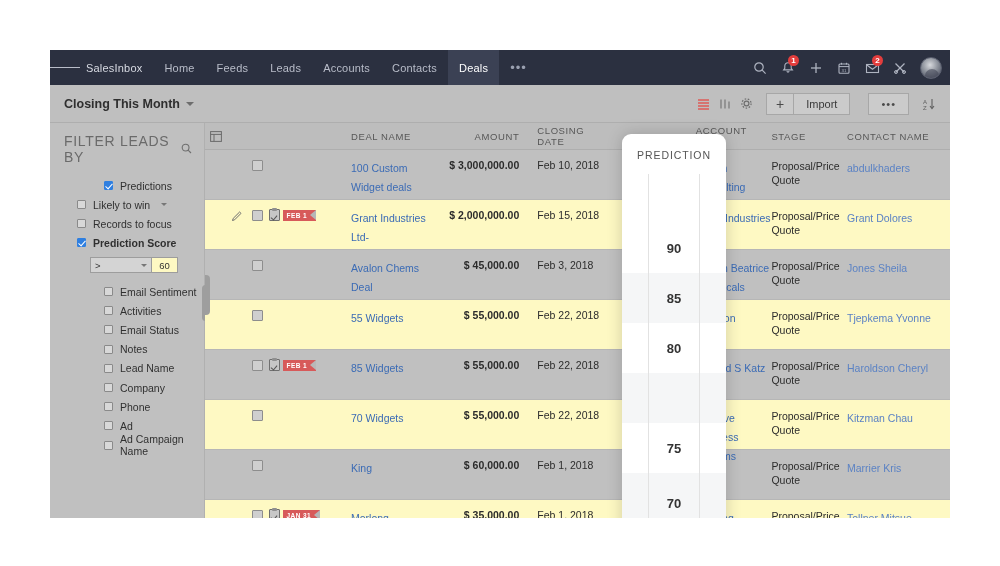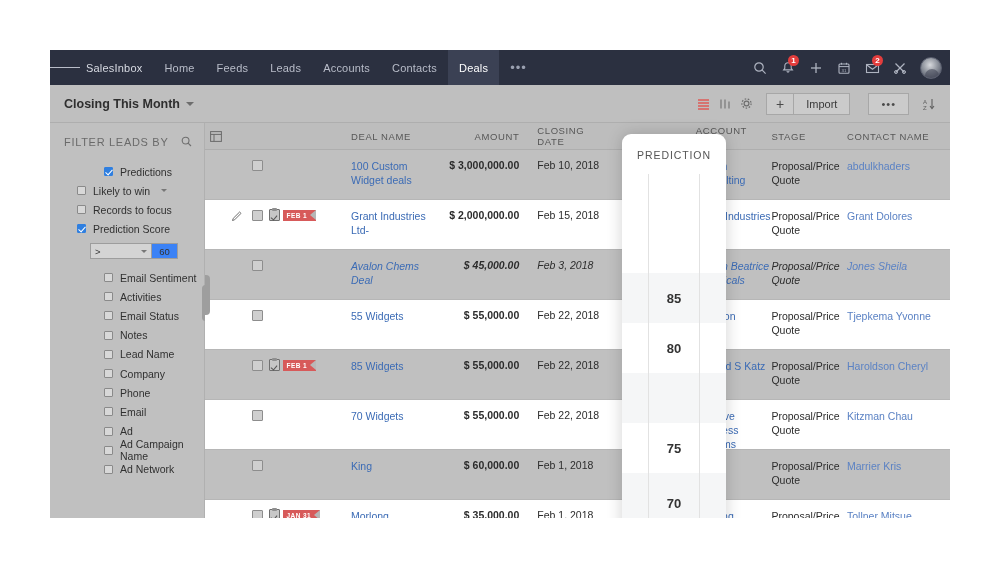--- a/index.html
+++ b/index.html
@@ -157,37 +157,37 @@
     border-right: 1px solid #b0b0b0;
     position: relative;
     flex: 0 0 155px;
   }
   .filter-head {
     display: flex; align-items: center;
     padding-right: 12px;
     margin-bottom: 11px;
   }
   .filter-head .ft {
-    font-size: 11px;
+    font-size: 14px;
     letter-spacing: .7px;
     color: #6a6a6a;
     text-transform: uppercase;
   }
   .filter-head .si { margin-left: auto; cursor: pointer; }
   .f-row {
     display: flex; align-items: center;
     gap: 7px;
     height: 19px;
     font-size: 10.5px;
     color: #303030;
     cursor: pointer;
     padding-left: 40px;
   }
   .f-row.sub { padding-left: 13px; }
-  .f-row.sub2 { padding-left: 13px; }
+  .f-row.sub2 { padding-left: 13px; font-weight: bold; }
   .cbx {
     width: 9px; height: 9px;
     border: 1px solid #8a8a8a;
     background: #d8d8d8;
     flex: 0 0 9px;
     border-radius: 1px;
   }
   .cbx.checked {
     background: #2f7fe0;
     border-color: #2f7fe0;
@@ -219,21 +219,21 @@
     border: 1px solid #9d9d9d;
     font-size: 9.5px;
     color: #333;
     display: flex; align-items: center;
     padding: 0 4px;
     cursor: pointer;
   }
   .sel-box .mini-caret { margin-left: auto; }
   .score-val {
     width: 26px; height: 16px;
-    background: #3b82f6;
+    background: #fef9c3;
     border: 1px solid #9d9d9d;
     border-left: none;
     font-size: 9.5px;
     color: #333;
     display: flex; align-items: center; justify-content: center;
     cursor: text;
   }
   .f-list { margin-top: 2px; }
   .f-list .f-row { height: 19.2px; }
 
@@ -265,35 +265,35 @@
   }
   .tr {
     display: flex;
     min-height: 50px;
     align-items: flex-start;
     padding-top: 9px;
     border-bottom: 1px solid #b6b6b6;
     font-size: 10.5px;
     color: #2c2c2c;
   }
-  .tr.alt { background: #ffffff; }
+  .tr.alt { background: #fef9c3; }
   .c-grid { width: 26px; display:flex; align-items:center; justify-content:center; padding-top:1px;}
   .c-pencil { width: 22px; display: flex; justify-content: center; padding-top: 1px; }
   .c-chk { width: 26px; display: flex; justify-content: center; padding-top: 1px; }
   .c-task { width: 96px; display: flex; align-items: center; gap: 4px; padding-top: 0px; }
   .c-deal { width: 102px; }
   .c-amt { width: 102px; text-align: right; padding-right: 8px; font-weight: bold; }
   .c-date { width: 92px; padding-left: 10px; }
   .c-pred { width: 98px; }
   .c-acct { width: 92px; padding-left: 4px; }
   .c-stage { width: 88px; }
   .c-contact { width: 120px; }
 
   .thead .c-amt { font-weight: normal; }
-  .lnk { color: #3b6bb5; cursor: pointer; line-height: 14px; }
+  .lnk { color: #3b6bb5; cursor: pointer; line-height: 19px; }
   .lnk.lite { color: #5b82c4; }
   .stage-txt { line-height: 14px; color:#2c2c2c; }
 
   .row-cbx {
     width: 11px; height: 11px;
     border: 1px solid #8d8d8d;
     background: #cfcfcf;
     border-radius: 1px;
     cursor: pointer;
   }
@@ -592,33 +592,25 @@
             <div class="f-row">
               <span class="cbx"></span>
               <span>Company</span>
             </div>
             <div class="f-row">
               <span class="cbx"></span>
               <span>Phone</span>
             </div>
             <div class="f-row">
               <span class="cbx"></span>
-              <span>Email</span>
-            </div>
-            <div class="f-row">
-              <span class="cbx"></span>
               <span>Ad</span>
             </div>
             <div class="f-row">
               <span class="cbx"></span>
               <span>Ad Campaign Name</span>
-            </div>
-            <div class="f-row">
-              <span class="cbx"></span>
-              <span>Ad Network</span>
             </div>
           </div>
 
         <div class="side-scroll"></div>
       </div>
 
       <div class="table-wrap">
         <div class="thead">
           <div class="c-grid">
             <svg width="12" height="11" viewBox="0 0 12 11">
@@ -672,21 +664,21 @@
                 </span>
               </div>
               <div class="c-deal"><span class="lnk">Grant Industries Ltd-</span></div>
               <div class="c-amt">$ 2,000,000.00</div>
               <div class="c-date">Feb 15, 2018</div>
               <div class="c-pred"></div>
               <div class="c-acct"><span class="lnk">Grant Industries Ltd</span></div>
               <div class="c-stage"><span class="stage-txt">Proposal/Price Quote</span></div>
               <div class="c-contact"><span class="lnk lite">Grant Dolores</span></div>
             </div>
-            <div class="tr" style="height: 50px; font-style: italic;">
+            <div class="tr" style="height: 50px;">
               <div class="c-grid"></div>
               <div class="c-pencil"></div>
               <div class="c-chk">
                 <span class="row-cbx"></span>
               </div>
               <div class="c-task"></div>
               <div class="c-deal"><span class="lnk">Avalon Chems Deal</span></div>
               <div class="c-amt">$ 45,000.00</div>
               <div class="c-date">Feb 3, 2018</div>
               <div class="c-pred"></div>
@@ -787,20 +779,21 @@
     </div>
 
     <div class="pred-card">
       <div class="pred-title">PREDICTION</div>
       <div id="pred-bands">
           <div class="pred-band" style="top: 139px; height: 50px;"></div>
           <div class="pred-band" style="top: 239px; height: 50px;"></div>
           <div class="pred-band" style="top: 339px; height: 50px;"></div>
         </div>
       <div class="pred-inner" id="pred-inner">
+          <div class="pred-cell" style="position: absolute; left: 0px; right: 0px; top: 49px; height: 50px;">90</div>
           <div class="pred-cell" style="position: absolute; left: 0px; right: 0px; top: 99px; height: 50px;">85</div>
           <div class="pred-cell" style="position: absolute; left: 0px; right: 0px; top: 149px; height: 50px;">80</div>
           <div class="pred-cell" style="position: absolute; left: 0px; right: 0px; top: 199px; height: 50px;"></div>
           <div class="pred-cell" style="position: absolute; left: 0px; right: 0px; top: 249px; height: 50px;">75</div>
           <div class="pred-cell" style="position: absolute; left: 0px; right: 0px; top: 304px; height: 50px;">70</div>
         </div>
     </div>
   </div>
 </div>
 

